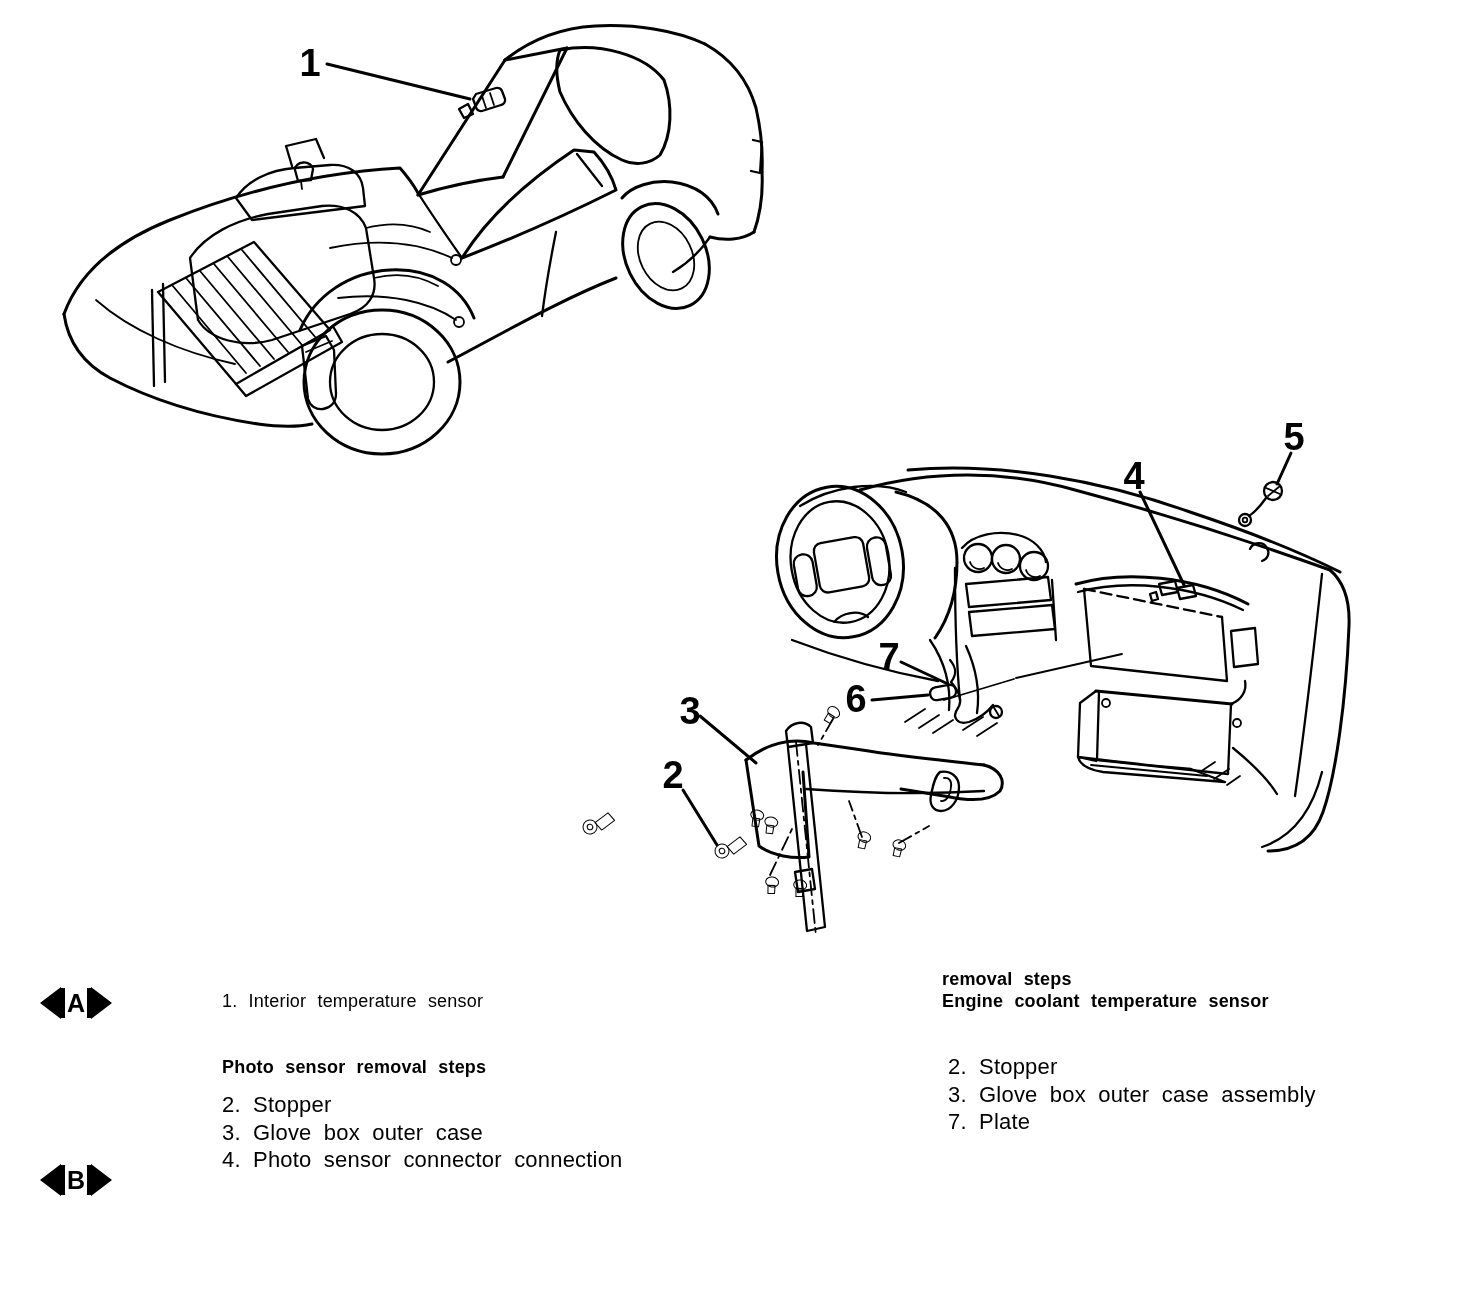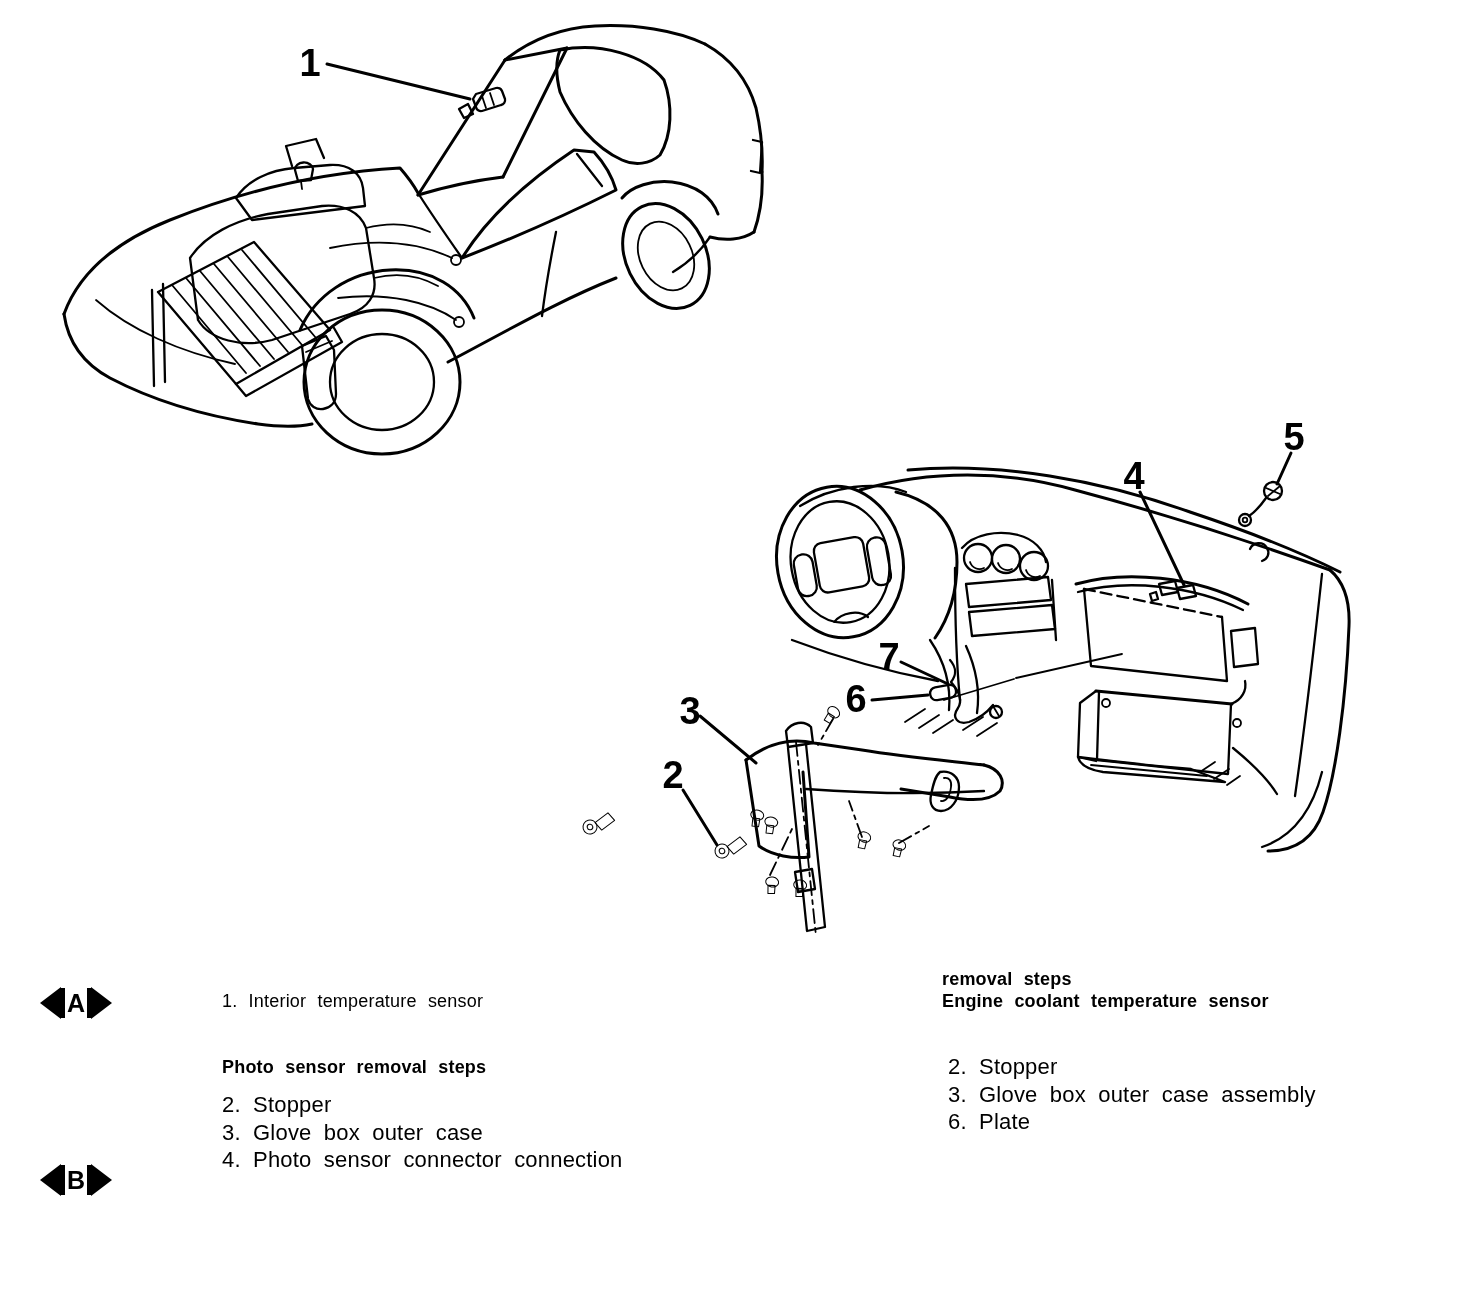--- a/index.html
+++ b/index.html
@@ -278,16 +278,16 @@
   <div>3. Glove box outer case</div>
   <div>4. Photo sensor connector connection</div>
 </div>
 
 <div class="legend-line bold" style="left:942px;top:988px">Engine coolant temperature sensor</div>
 <div class="legend-line bold" style="left:942px;top:966px">removal steps</div>
 
 <div class="legend-list" style="left:948px;top:1053px">
   <div>2. Stopper</div>
   <div>3. Glove box outer case assembly</div>
-  <div>6. Plate</div>
+  <div>7. Plate</div>
 </div>
 
 </div>
 
 </body></html>

